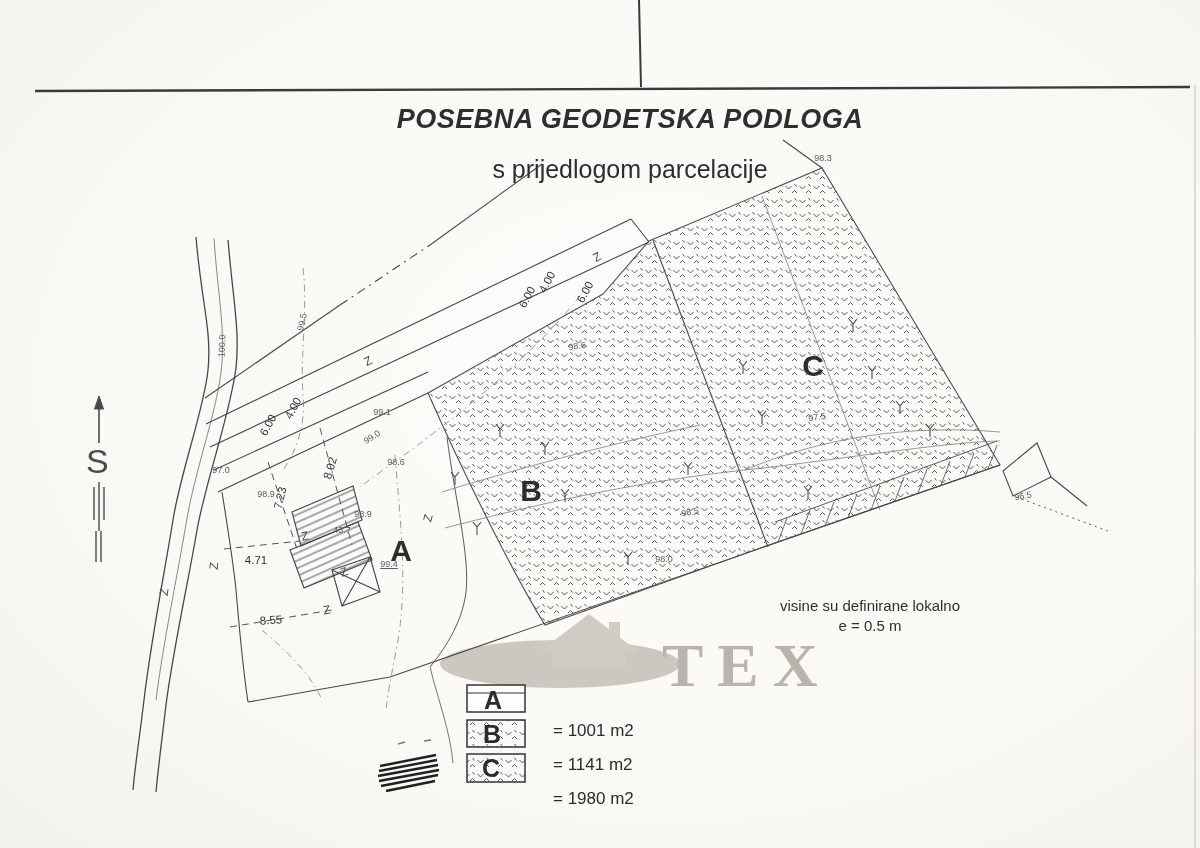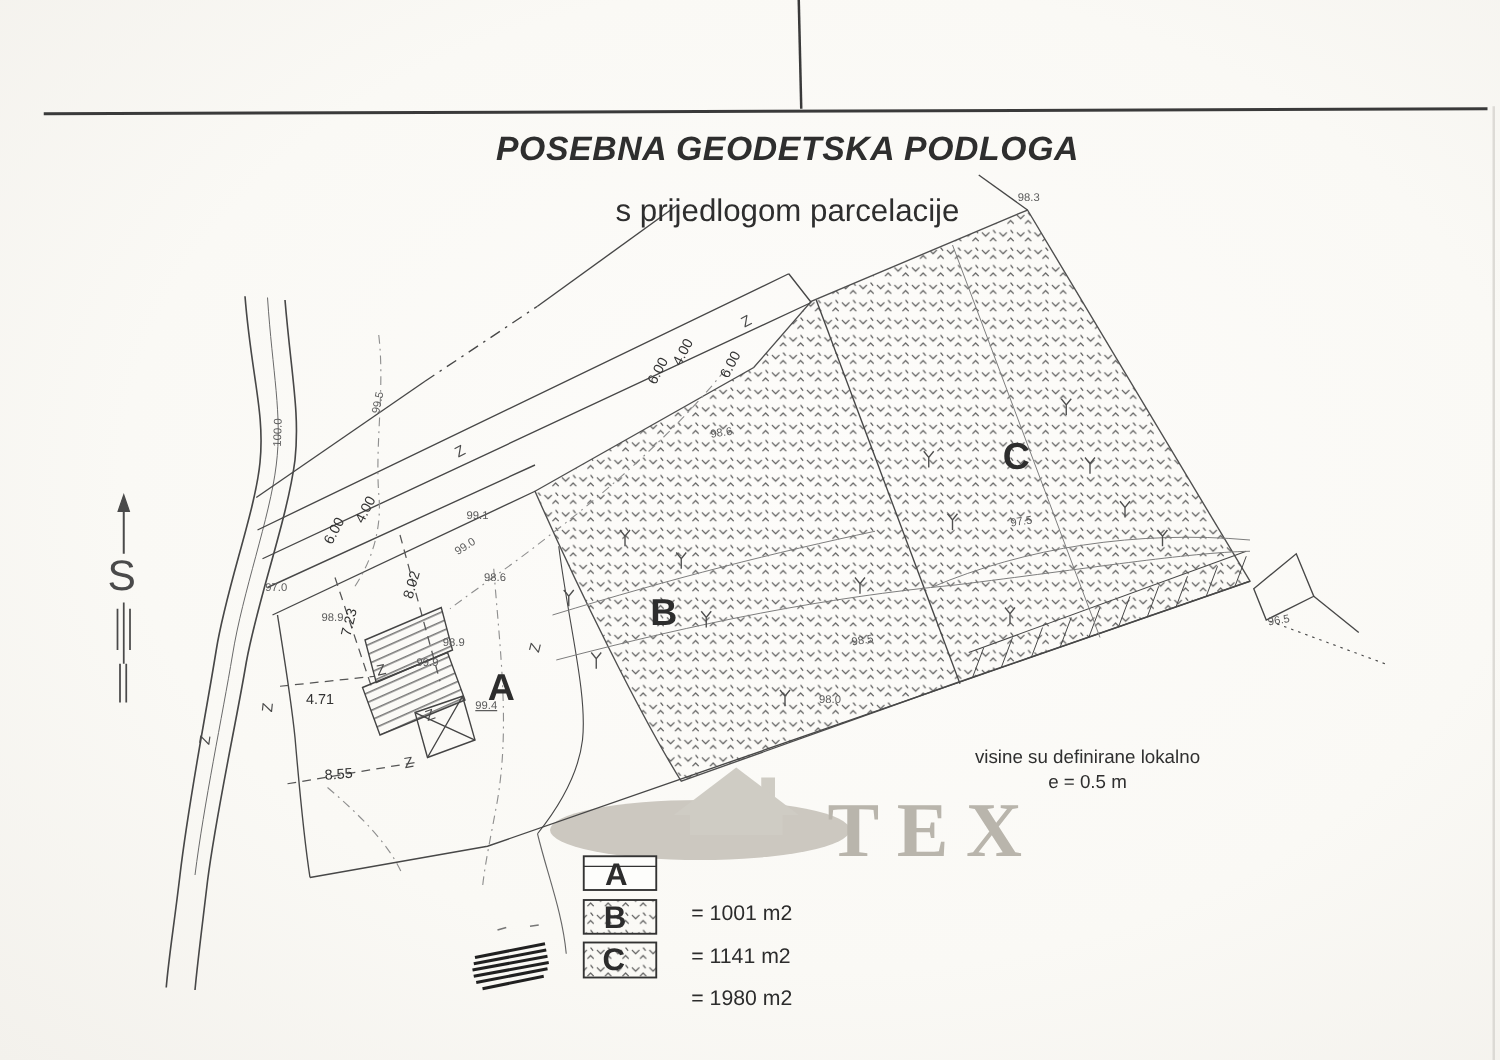--- a/index.html
+++ b/index.html
@@ -213,21 +213,21 @@
       <span class="map-label dim" style="left: 271px; top: 620px; transform: translate(-50%, -50%) rotate(-4deg);">8.55</span>
       <span class="map-label elev" style="left: 222px; top: 346px; transform: translate(-50%, -50%) rotate(-88deg);">100.0</span>
       <span class="map-label elev" style="left: 302px; top: 322px; transform: translate(-50%, -50%) rotate(-78deg);">99.5</span>
       <span class="map-label elev" style="left: 372px; top: 437px; transform: translate(-50%, -50%) rotate(-33deg);">99.0</span>
       <span class="map-label elev" style="left: 382px; top: 412px; transform: translate(-50%, -50%) rotate(0deg);">99.1</span>
       <span class="map-label elev" style="left: 396px; top: 462px; transform: translate(-50%, -50%) rotate(0deg);">98.6</span>
       <span class="map-label elev" style="left: 577px; top: 346px; transform: translate(-50%, -50%) rotate(-8deg);">98.6</span>
       <span class="map-label elev" style="left: 823px; top: 158px; transform: translate(-50%, -50%) rotate(0deg);">98.3</span>
       <span class="map-label elev" style="left: 266px; top: 494px; transform: translate(-50%, -50%) rotate(0deg);">98.9</span>
       <span class="map-label elev" style="left: 363px; top: 514px; transform: translate(-50%, -50%) rotate(0deg);">98.9</span>
-      <span class="map-label elev" style="left: 342px; top: 530px; transform: translate(-50%, -50%) rotate(0deg);">99.9</span>
+      <span class="map-label elev" style="left: 342px; top: 530px; transform: translate(-50%, -50%) rotate(0deg);">43.7</span>
       <span class="map-label elev" style="left: 389px; top: 564px; transform: translate(-50%, -50%) rotate(0deg); text-decoration: underline;">99.4</span>
       <span class="map-label elev" style="left: 690px; top: 512px; transform: translate(-50%, -50%) rotate(-10deg);">98.5</span>
       <span class="map-label elev" style="left: 664px; top: 559px; transform: translate(-50%, -50%) rotate(0deg);">98.0</span>
       <span class="map-label elev" style="left: 817px; top: 417px; transform: translate(-50%, -50%) rotate(-8deg);">97.5</span>
       <span class="map-label elev" style="left: 1023px; top: 496px; transform: translate(-50%, -50%) rotate(-10deg);">96.5</span>
       <span class="map-label elev" style="left: 221px; top: 470px; transform: translate(-50%, -50%) rotate(0deg);">97.0</span>
       <span class="map-label fence" style="left: 368px; top: 361px; transform: translate(-50%, -50%) rotate(-28deg);">Z</span>
       <span class="map-label fence" style="left: 597px; top: 257px; transform: translate(-50%, -50%) rotate(-28deg);">Z</span>
       <span class="map-label fence" style="left: 305px; top: 536px; transform: translate(-50%, -50%) rotate(-12deg);">Z</span>
       <span class="map-label fence" style="left: 214px; top: 566px; transform: translate(-50%, -50%) rotate(-84deg);">Z</span>

